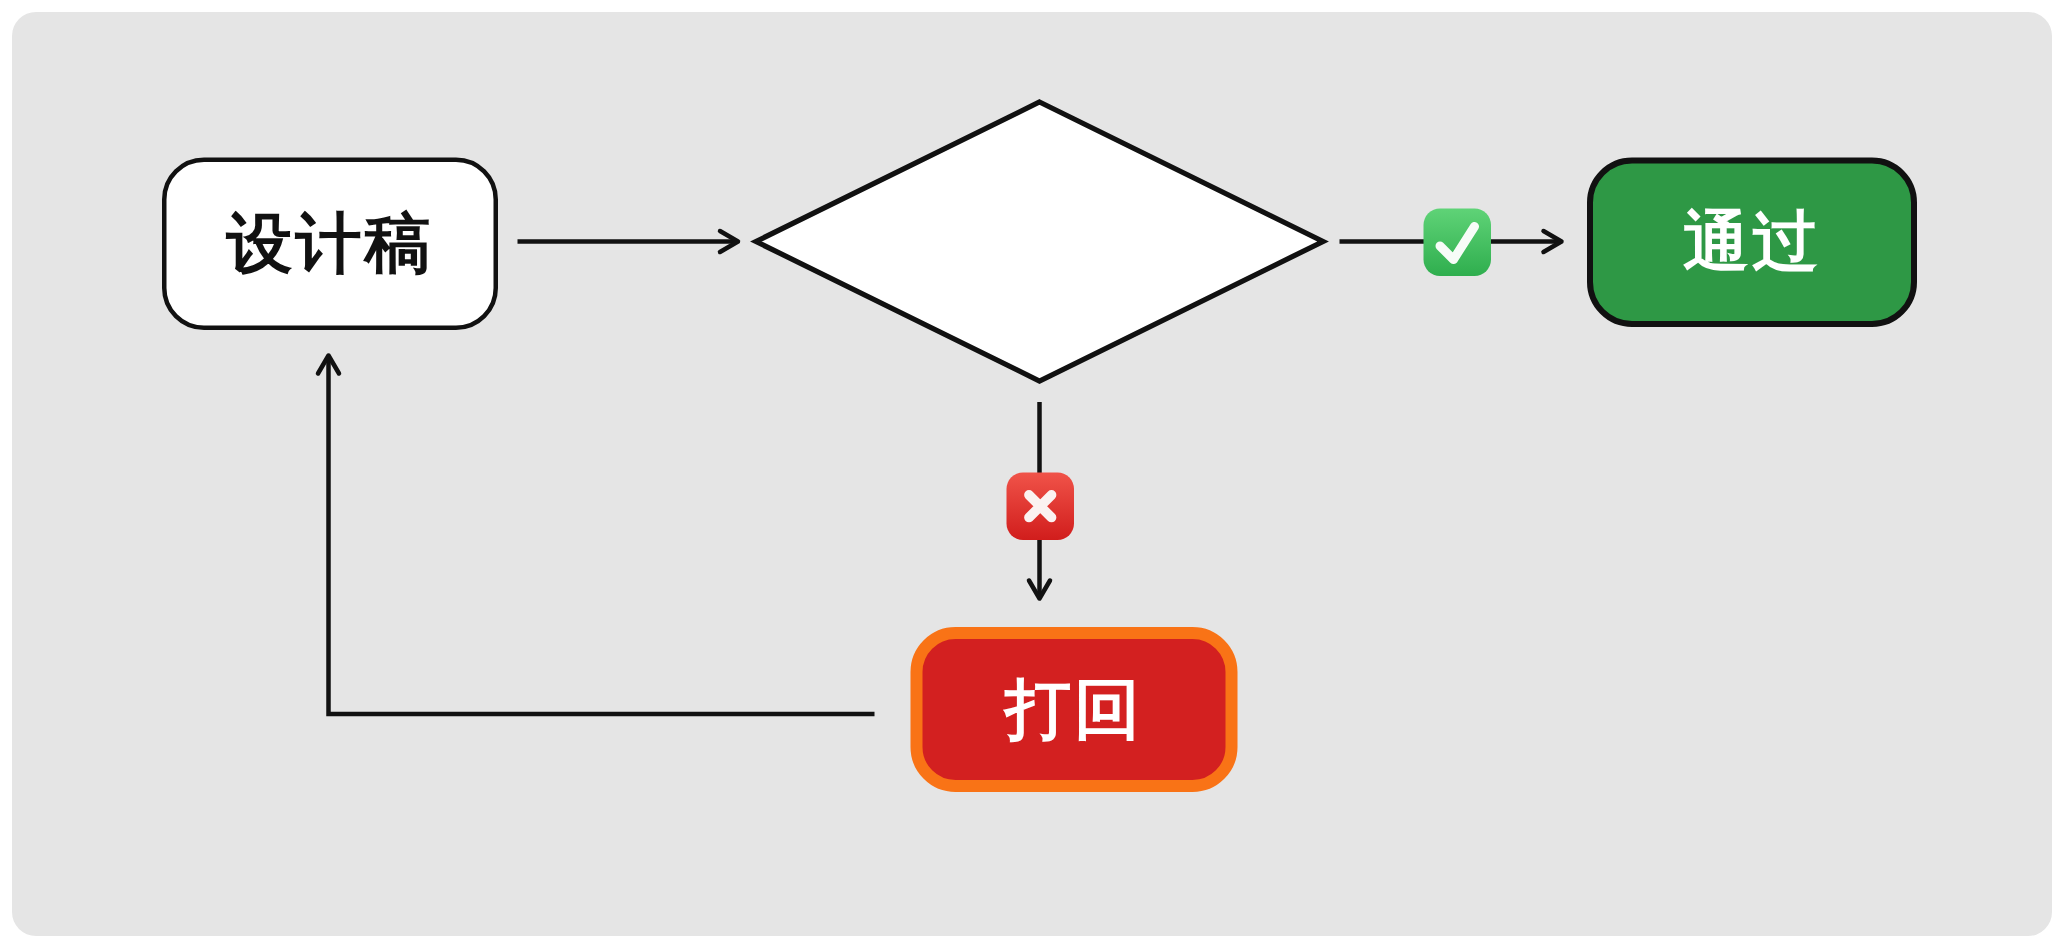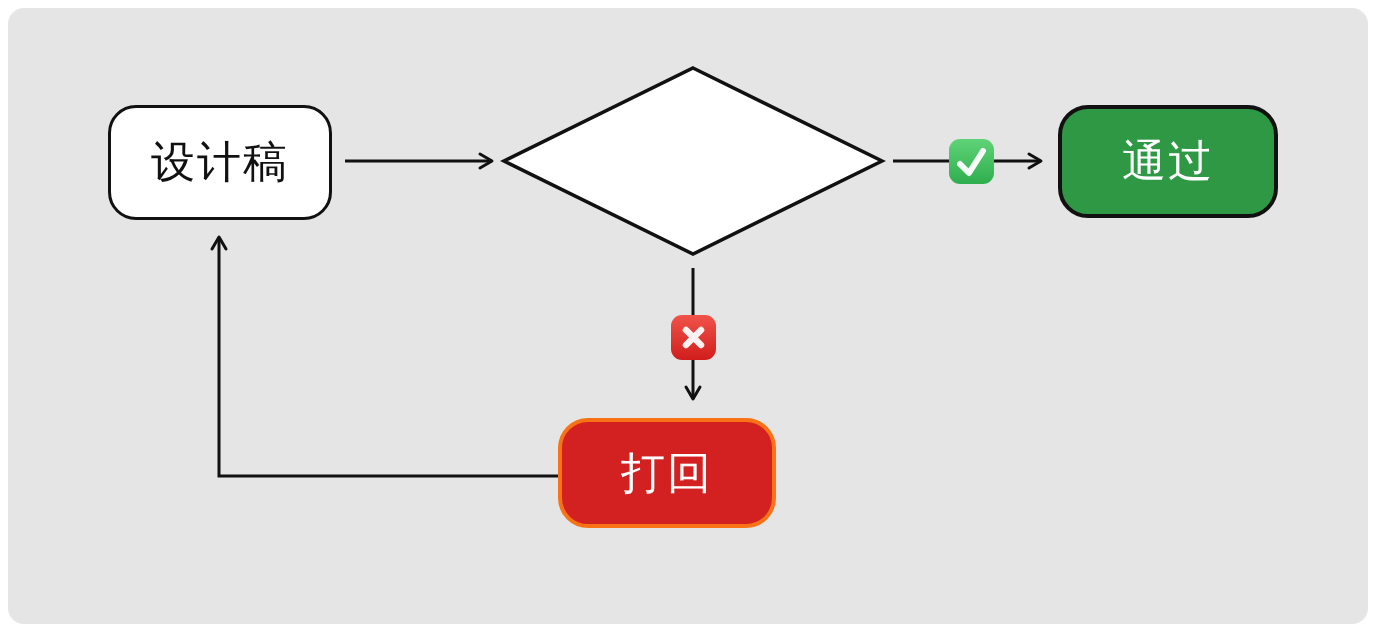--- a/index.html
+++ b/index.html
@@ -25,21 +25,21 @@
     left: 0; top: 0;
     width: 1376px;
     height: 632px;
   }
   .node {
     position: absolute;
     display: flex;
     align-items: center;
     justify-content: center;
     box-sizing: border-box;
-    font-weight: 400;
+    font-weight: 700;
     font-size: 44px;
     letter-spacing: 2px;
     color: #111111;
   }
   .node-design {
     left: 108px; top: 105px;
     width: 224px; height: 115px;
     background: #ffffff;
     border: 3.5px solid #111111;
     border-radius: 28px;
@@ -51,24 +51,24 @@
   }
   .node-pass {
     left: 1058px; top: 105px;
     width: 220px; height: 113px;
     background: #2e9845;
     border: 4px solid #111111;
     border-radius: 30px;
     color: #ffffff;
   }
   .node-reject {
-    left: 558px; top: 418px;
+    left: 607px; top: 418px;
     width: 218px; height: 110px;
     background: #d32020;
-    border: 4px solid #f97316;
+    border: 8px solid #f97316;
     border-radius: 30px;
     color: #ffffff;
   }
   .branch-icon {
     position: absolute;
     width: 47px;
     height: 47px;
   }
   .icon-check { left: 948px; top: 138px; }
   .icon-cross { left: 670px; top: 314px; }

